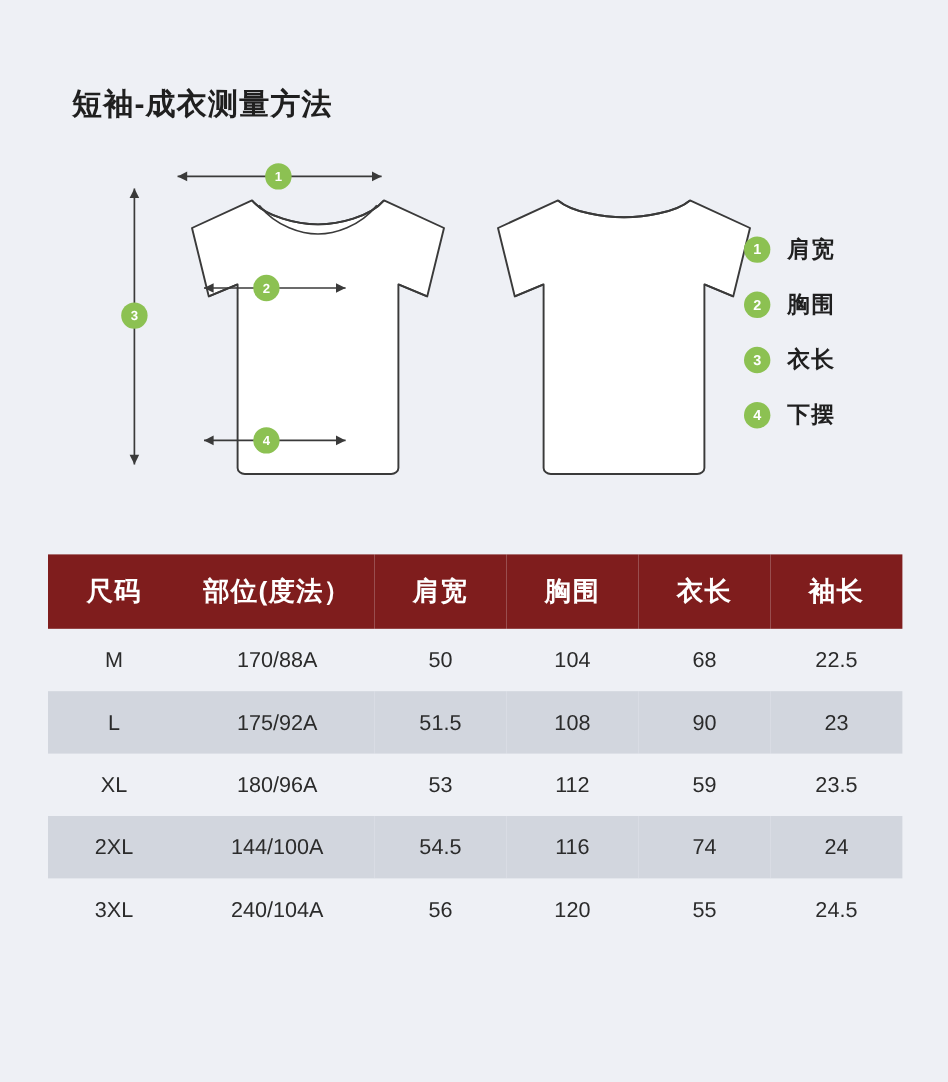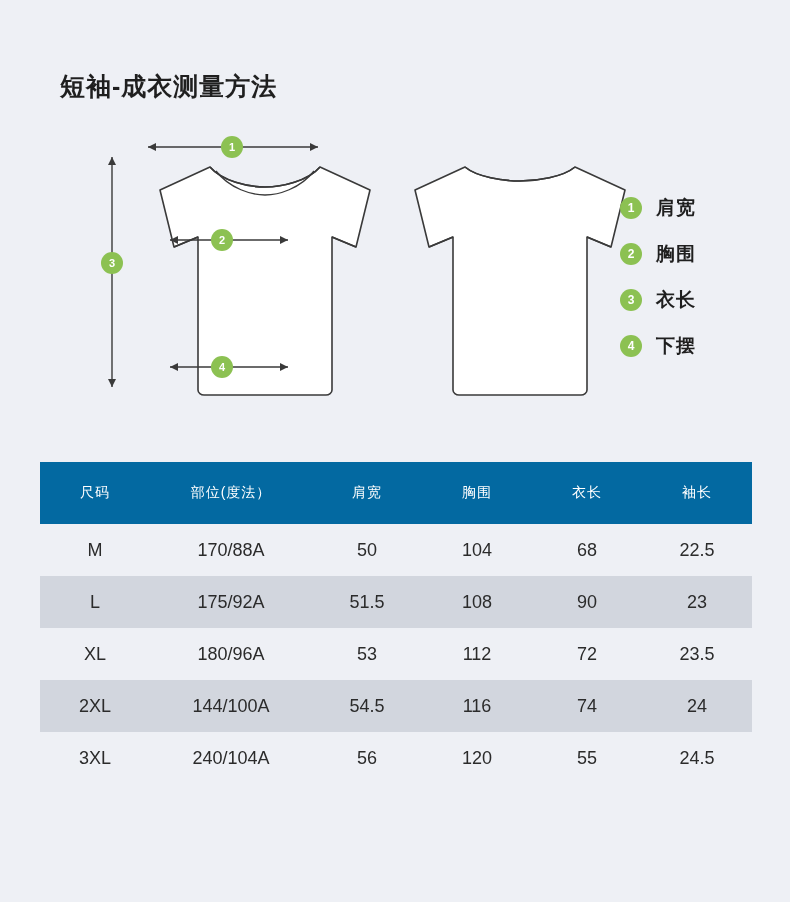--- a/index.html
+++ b/index.html
@@ -71,24 +71,24 @@
   
   .table {
     position: absolute;
     left: 40px;
     top: 462px;
     width: 712px;
     border-collapse: collapse;
     table-layout: fixed;
   }
   .table th {
-    background: #0369a1;
+    background: #7f1d1d;
     color: #ffffff;
-    font-size: 14px;
-    font-weight: normal;
+    font-size: 22px;
+    font-weight: bold;
     height: 60px;
     letter-spacing: 1px;
   }
   .table td {
     height: 50px;
     font-size: 18px;
     text-align: center;
     color: #2b2b2b;
   }
   .table tbody tr:nth-child(odd) td {
@@ -240,21 +240,21 @@
         <td>51.5</td>
         <td>108</td>
         <td>90</td>
         <td>23</td>
       </tr>
       <tr>
         <td>XL</td>
         <td>180/96A</td>
         <td>53</td>
         <td>112</td>
-        <td>72</td>
+        <td>59</td>
         <td>23.5</td>
       </tr>
       <tr>
         <td>2XL</td>
         <td>144/100A</td>
         <td>54.5</td>
         <td>116</td>
         <td>74</td>
         <td>24</td>
       </tr>

